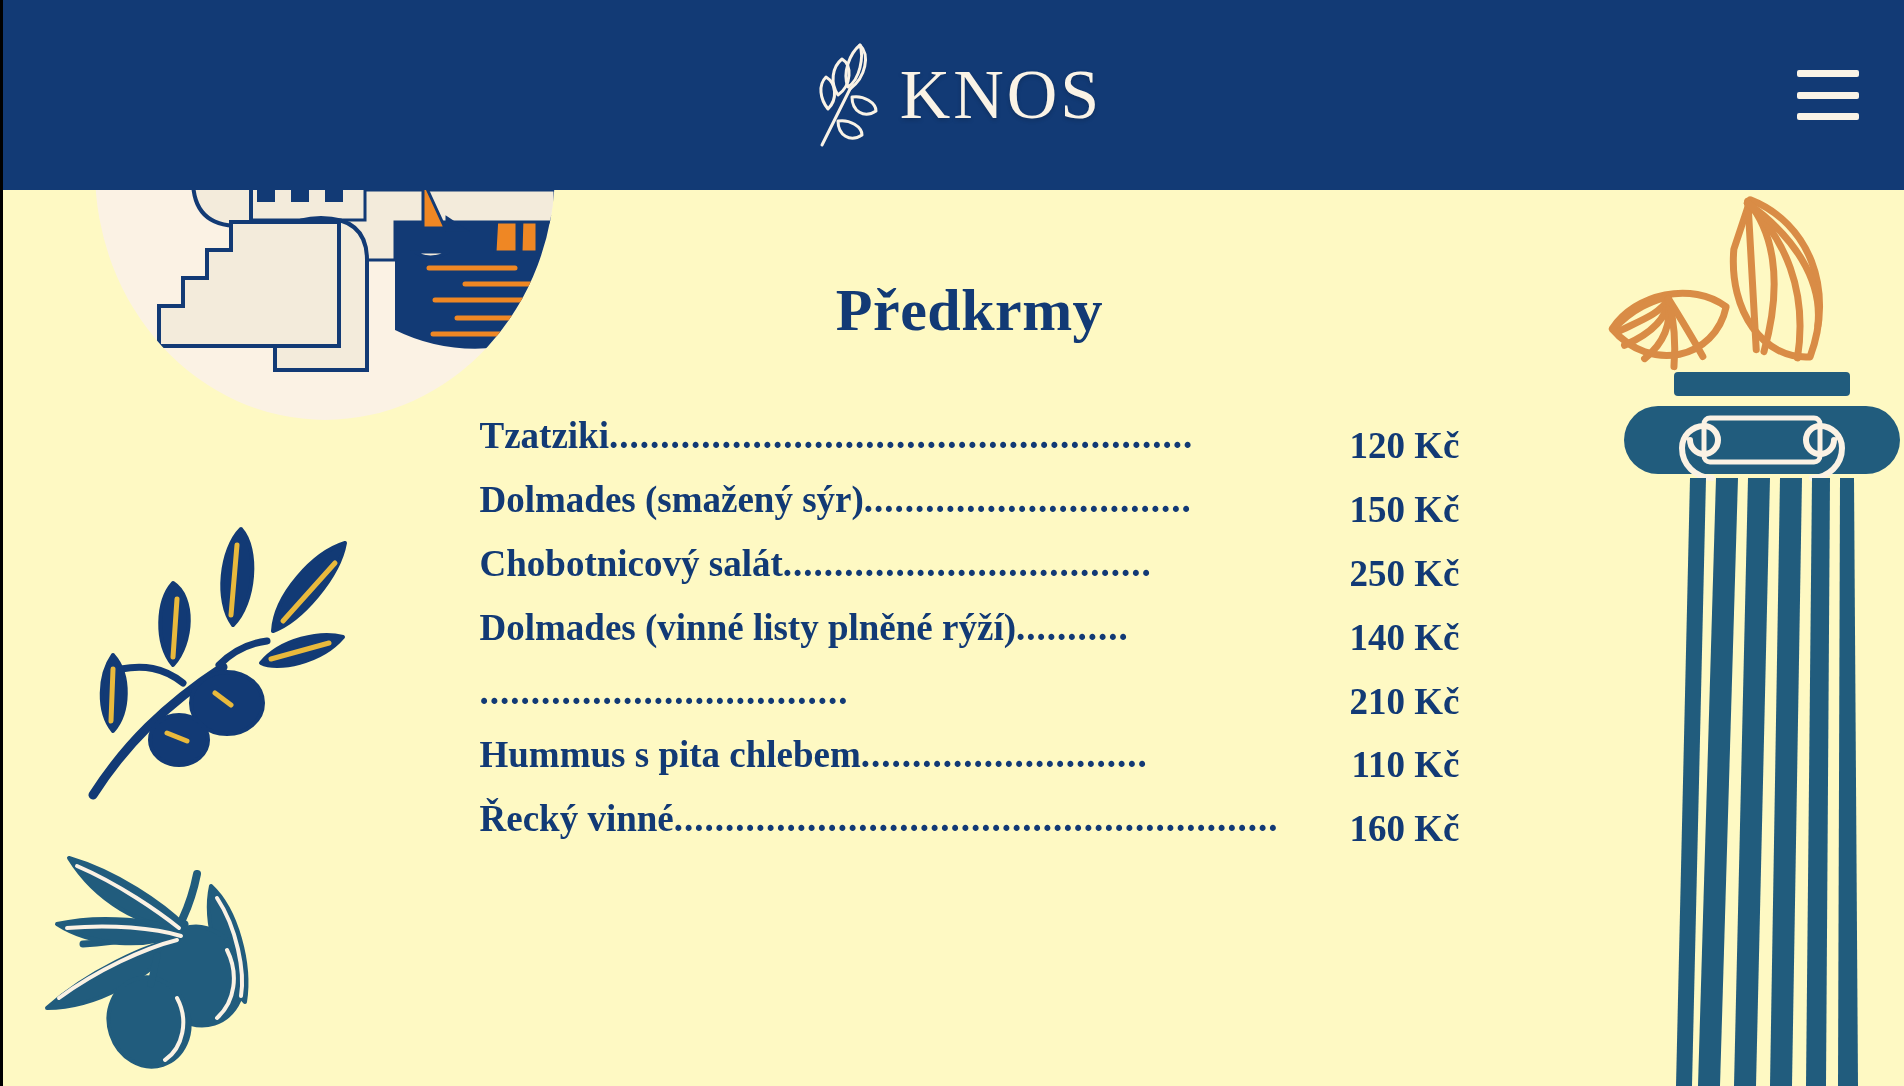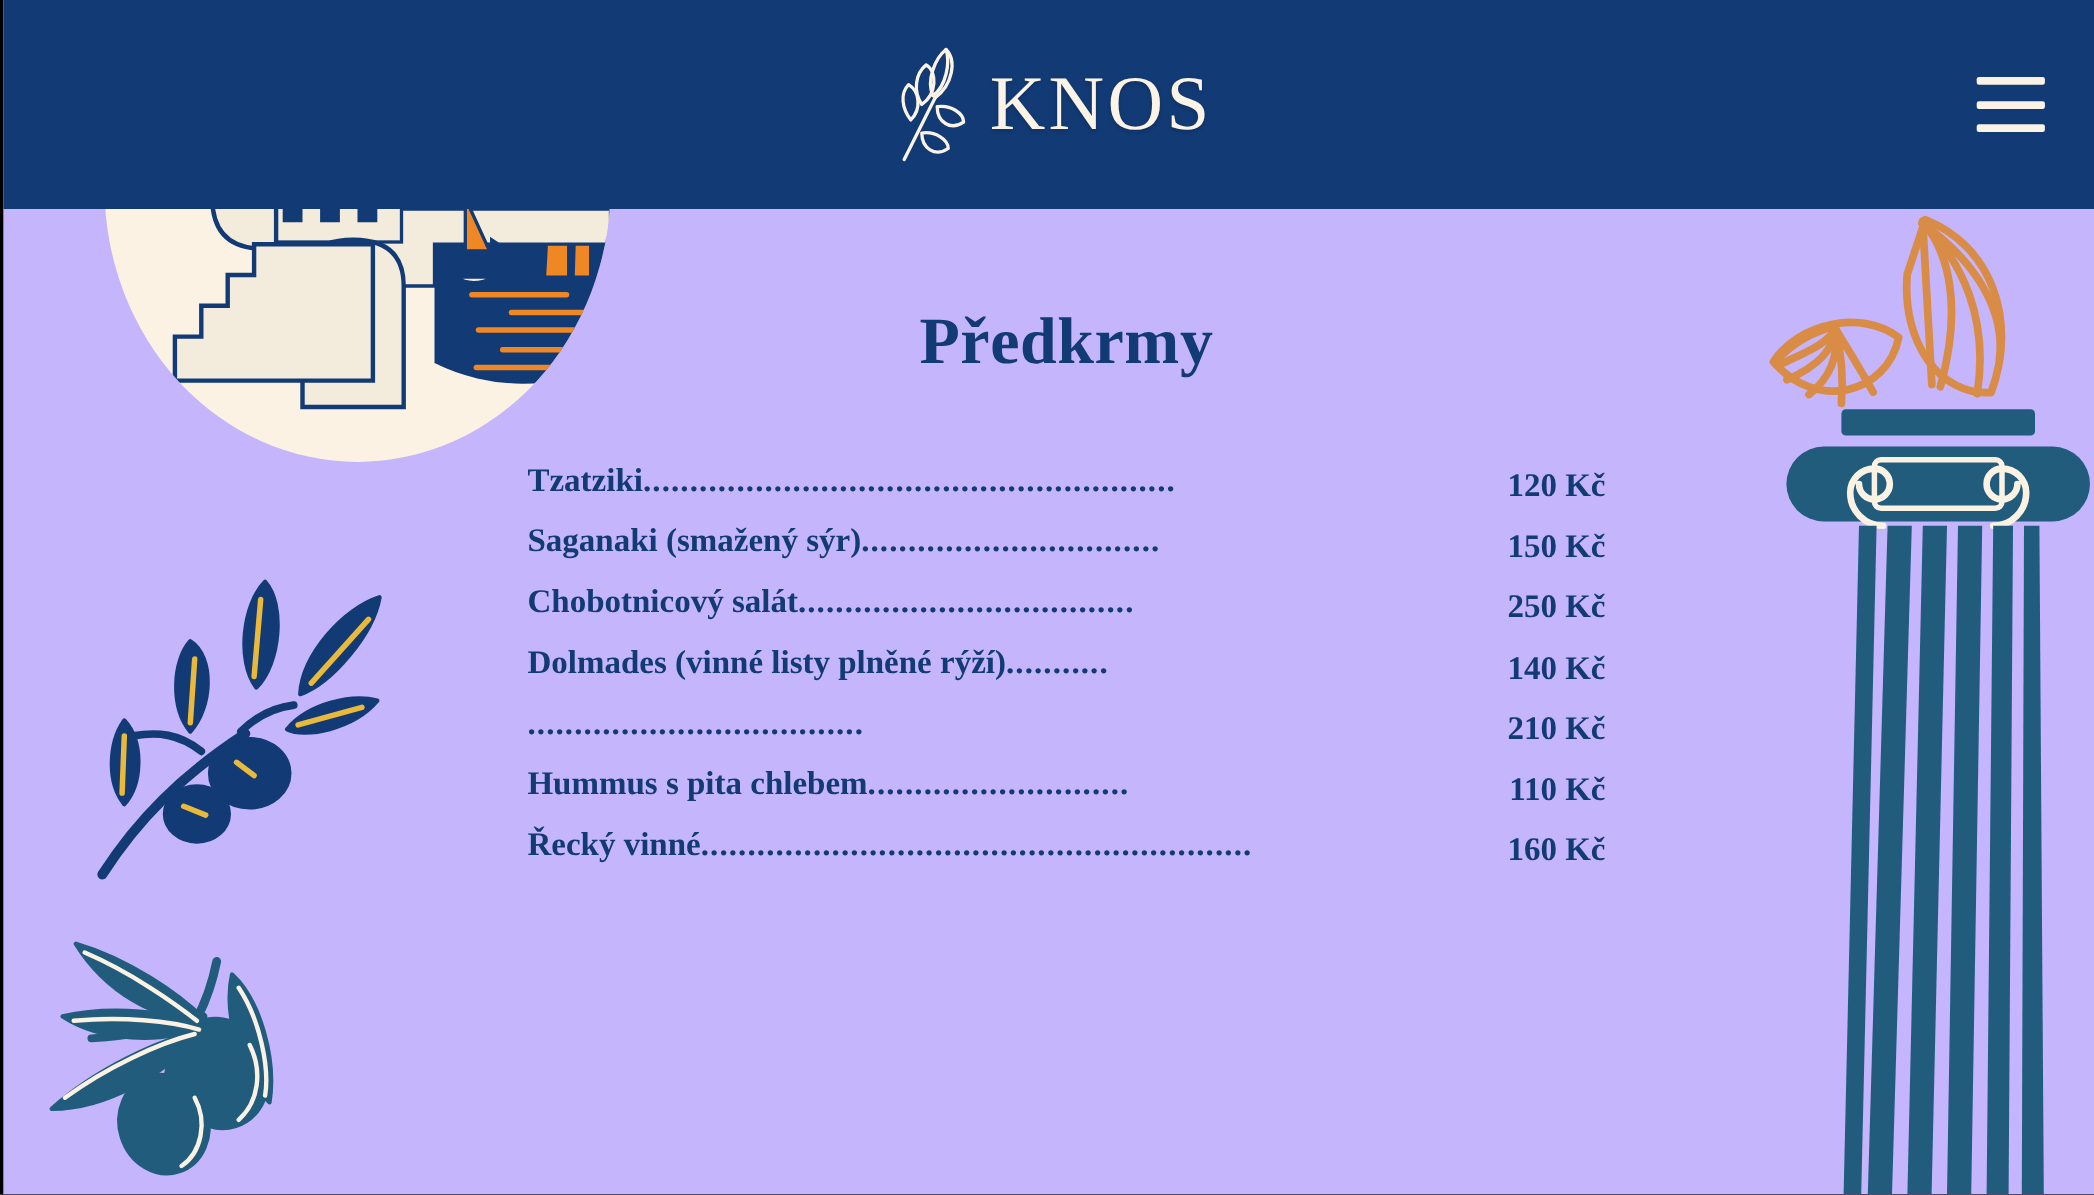--- a/index.html
+++ b/index.html
@@ -5,21 +5,21 @@
   * { margin:0; padding:0; box-sizing:border-box; }
   html, body {
     width:1904px; height:1086px;
     background:#000;
     font-family:"Liberation Serif", serif;
     overflow:hidden;
   }
   #page {
     position:relative;
     width:1904px; height:1086px;
-    background:#c4b5fd;
+    background:#fef9c3;
     overflow:hidden;
     border-left:3px solid #000;
   }
 
   
   #header {
     position:absolute; left:0; top:0;
     width:1904px; height:190px;
     background:#123A75;
     z-index:30;
@@ -107,24 +107,24 @@
     letter-spacing:.5px;
   }
   #menu-list {
     margin-top:68px;
     width:980px;
     display:flex; flex-direction:column;
     gap:8px;
   }
   .menu-row {
     display:flex;
-    align-items:center;
+    align-items:flex-start;
     color:#123A75;
     font-family:"Liberation Serif", serif;
-    font-size:30px;
+    font-size:37px;
     font-weight:700;
     line-height:1.24;
     white-space:nowrap;
   }
   .menu-name { flex:none; }
   .menu-dots {
     flex:1 1 auto;
     overflow:hidden;
     white-space:nowrap;
     letter-spacing:1px;
@@ -328,21 +328,21 @@
 
     <div id="menu-list">
 
       <div class="menu-row">
         <span class="menu-name">Tzatziki</span>
         <span class="menu-dots">.........................................................</span>
         <span class="menu-price">120 Kč</span>
       </div>
 
       <div class="menu-row">
-        <span class="menu-name">Saganaki (smažený sýr)</span>
+        <span class="menu-name">Dolmades (smažený sýr)</span>
         <span class="menu-dots">................................</span>
         <span class="menu-price">150 Kč</span>
       </div>
 
       <div class="menu-row">
         <span class="menu-name">Chobotnicový salát</span>
         <span class="menu-dots">....................................</span>
         <span class="menu-price">250 Kč</span>
       </div>
 

